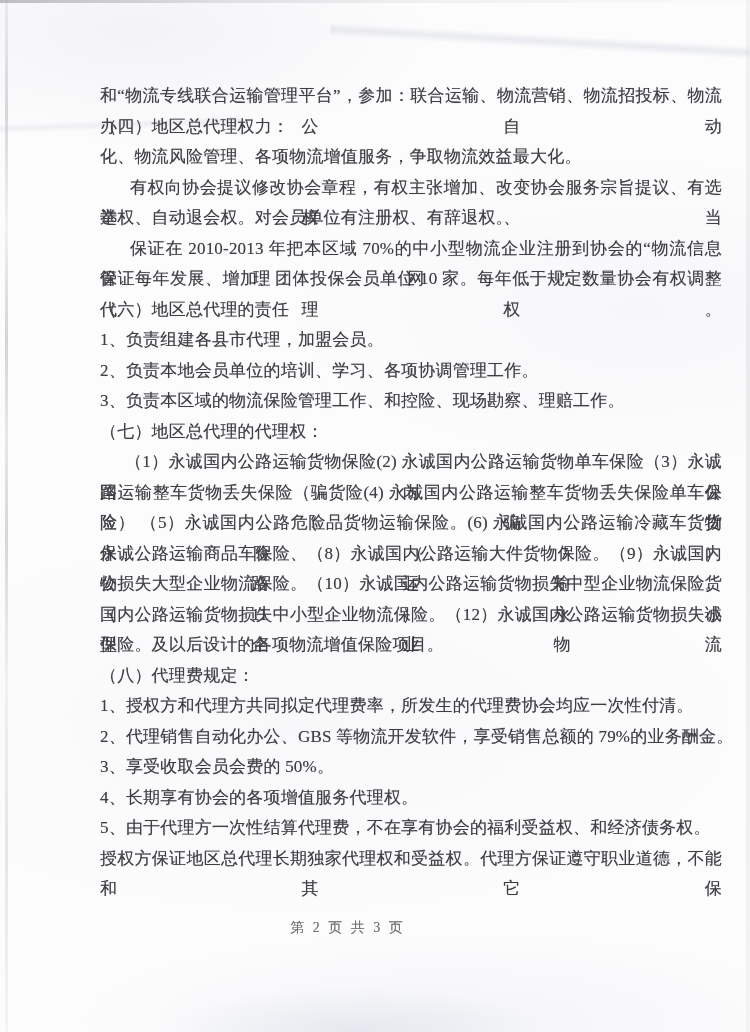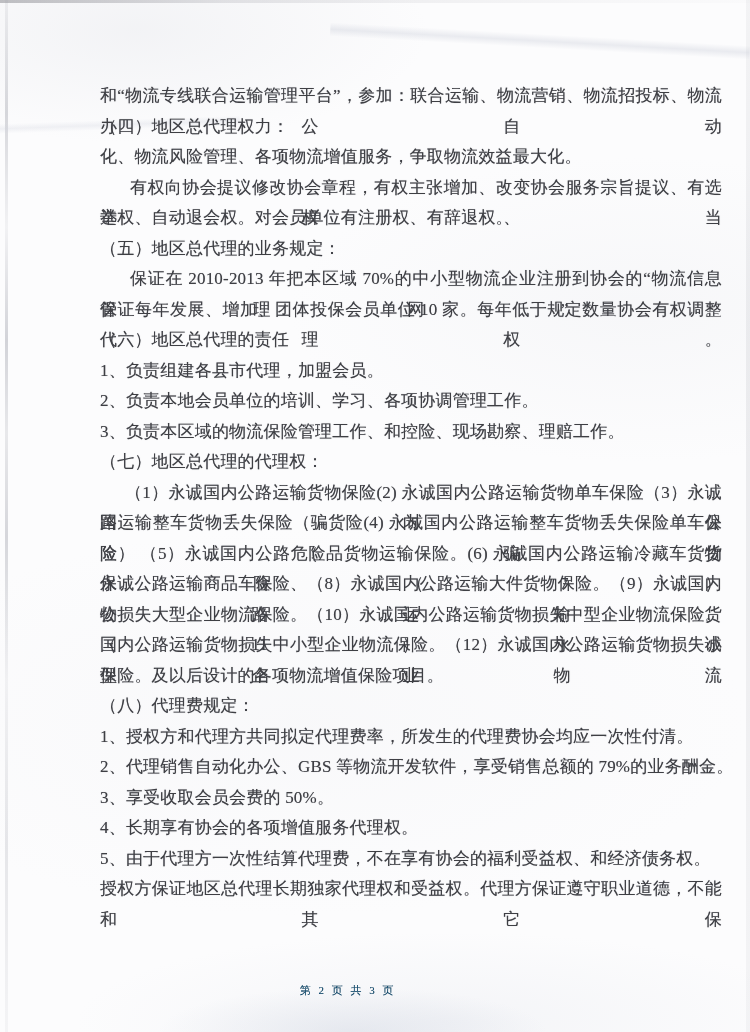--- a/index.html
+++ b/index.html
@@ -88,26 +88,26 @@
     white-space: normal;
     text-align: justify;
     text-align-last: justify;
   }
   .line.indent2 { text-indent: 30px; }
   .line.indent1 { text-indent: 25px; }
 
   .page-footer {
     position: absolute;
     left: 37px;
-    top: 980px;
+    top: 918px;
     width: 620px;
     text-align: center;
-    font-size: 11px;
+    font-size: 14px;
     line-height: 20px;
-    color: #0c4a6e;
+    color: #737373;
     letter-spacing: 1px;
     word-spacing: 3px;
     text-shadow: 0 0 0.6px rgba(72,74,84,0.5);
   }
 </style>
 </head>
 <body>
 
 <div class="page">
 
@@ -116,21 +116,20 @@
   <div class="edge-right"></div>
   <div class="crease-top"></div>
   <div class="crease-mid"></div>
 
   <div class="text-block">
     <div class="line full">和“物流专线联合运输管理平台”，参加：联合运输、物流营销、物流招投标、物流办公自动</div>
     <div class="line">（四）地区总代理权力：</div>
     <div class="line">化、物流风险管理、各项物流增值服务，争取物流效益最大化。</div>
     <div class="line full indent2">有权向协会提议修改协会章程，有权主张增加、改变协会服务宗旨提议、有选举权、当</div>
     <div class="line">选权、自动退会权。对会员单位有注册权、有辞退权。</div>
-    <div class="line">（五）地区总代理的业务规定：</div>
     <div class="line full indent2">保证在 2010-2013 年把本区域 70%的中小型物流企业注册到协会的“物流信息管理网”。</div>
     <div class="line full">保证每年发展、增加、团体投保会员单位 10 家。每年低于规定数量协会有权调整代理权。</div>
     <div class="line">（六）地区总代理的责任</div>
     <div class="line">1、负责组建各县市代理，加盟会员。</div>
     <div class="line">2、负责本地会员单位的培训、学习、各项协调管理工作。</div>
     <div class="line">3、负责本区域的物流保险管理工作、和控险、现场勘察、理赔工作。</div>
     <div class="line">（七）地区总代理的代理权：</div>
     <div class="line full indent1">（1）永诚国内公路运输货物保险(2) 永诚国内公路运输货物单车保险（3）永诚国内公</div>
     <div class="line full">路运输整车货物丢失保险（骗货险(4) 永诚国内公路运输整车货物丢失保险单车保险（骗货</div>
     <div class="line full">险） （5）永诚国内公路危险品货物运输保险。(6) 永诚国内公路运输冷藏车货物保险（7）</div>

